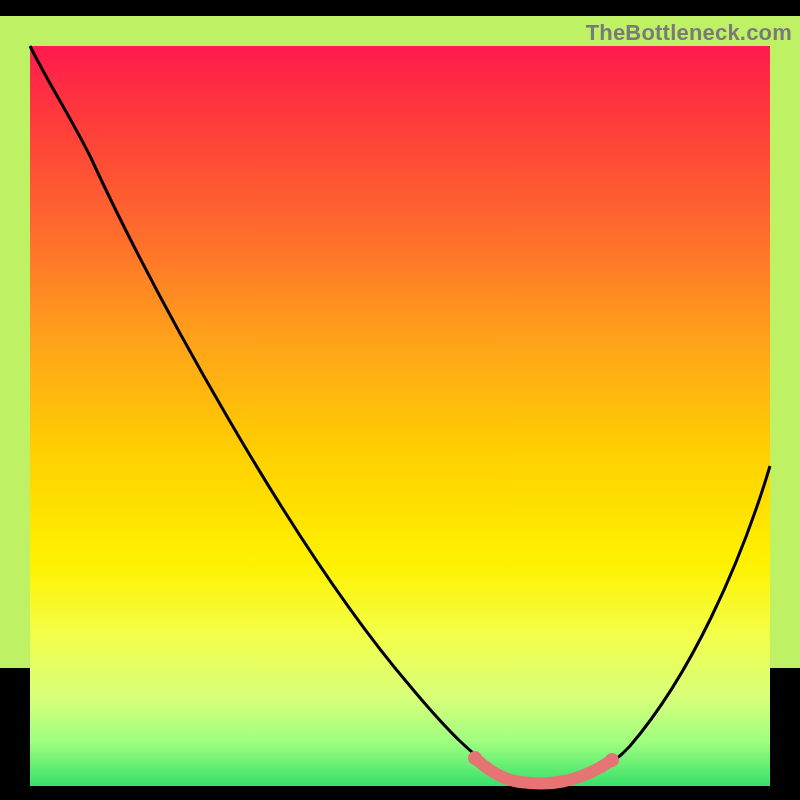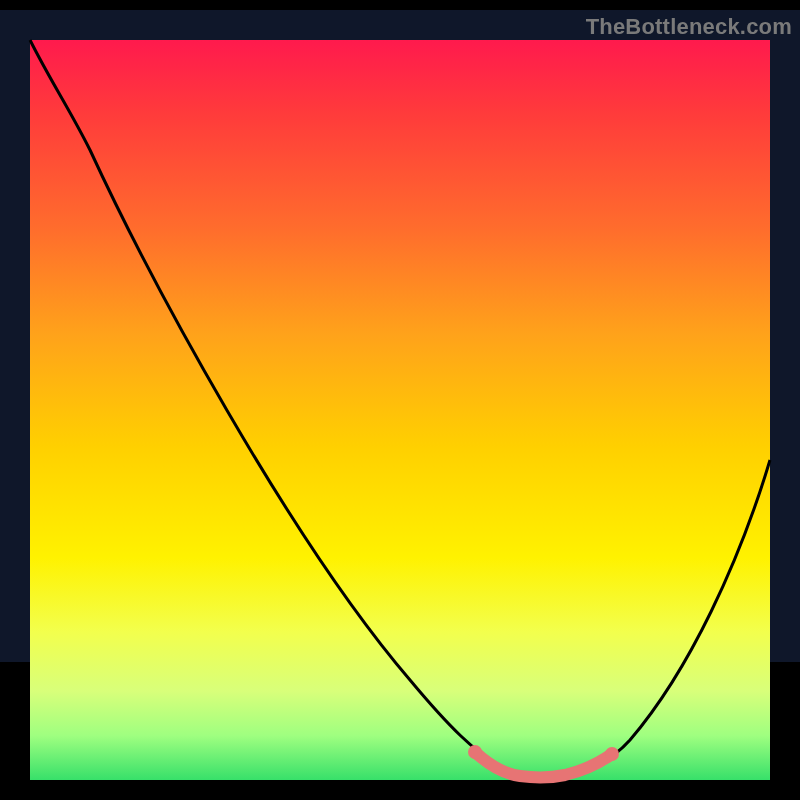--- a/index.html
+++ b/index.html
@@ -6,24 +6,24 @@
     margin: 0;
     padding: 0;
     width: 800px;
     height: 800px;
     background: #000;
     overflow: hidden;
   }
   .frame {
     position: absolute;
     left: 0;
-    top: 10px;
+    top: 16px;
     width: 800px;
     height: 652px;
-    background: #0f172a;
+    background: #bef264;
   }
   .plot {
     position: absolute;
     left: 30px;
     top: 30px;
     width: 740px;
     height: 740px;
     background: linear-gradient(to bottom,
       #ff1a4d 0%,
       #ff3b3b 10%,

